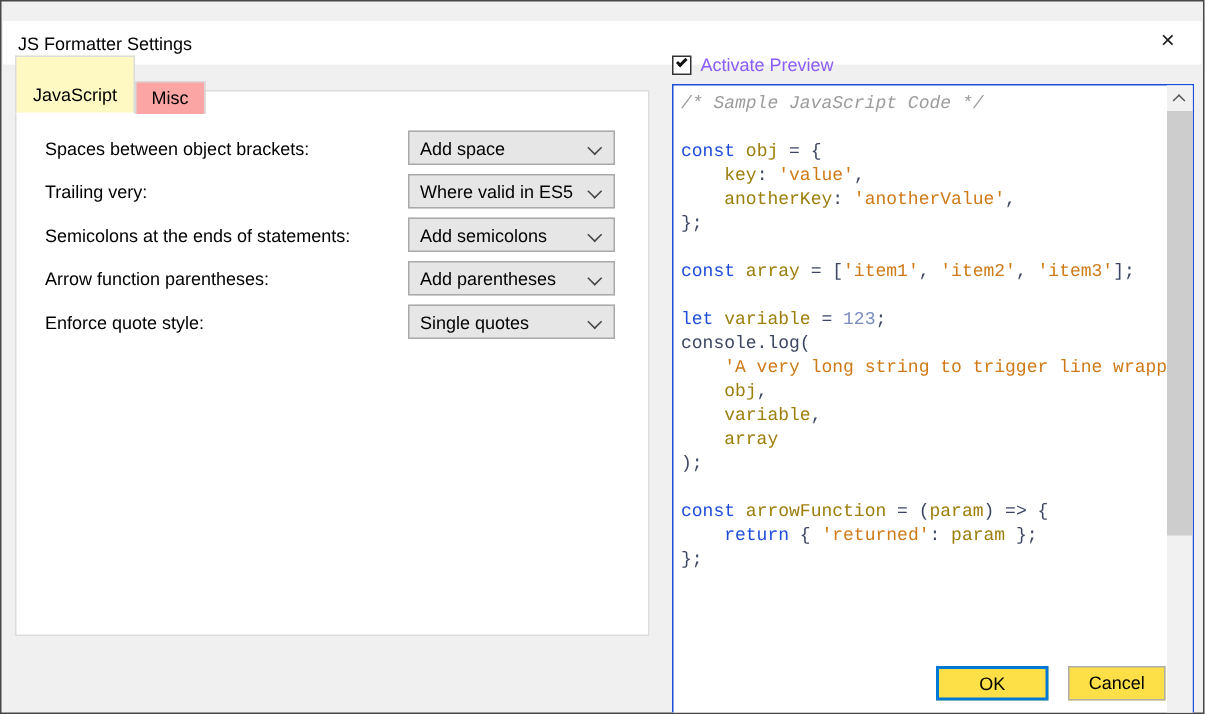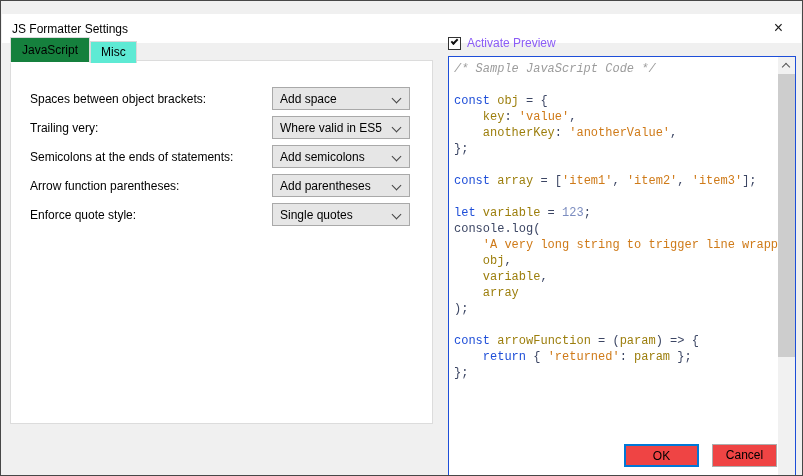--- a/index.html
+++ b/index.html
@@ -8,24 +8,24 @@
             background:#f0f0f0; border:1px solid #474747; overflow:hidden; }
 
   
   .titlebar { position:absolute; top:1px; left:1px; right:1px; height:29px; background:#ffffff;margin-top:12px; }
   .title { position:absolute; left:10px; top:8px; font-size:12px; color:#000; white-space:nowrap; }
   .close-btn { position:absolute; top:0; right:0; width:45px; height:29px; text-align:center;
                line-height:28px; font-size:16px; font-weight:300; color:#1a1a1a; cursor:default; }
 
   
   .tab-strip { position:absolute; left:9px; top:38px; display:flex; align-items:flex-end; z-index:3; }
-  .tab { font-size:12px; color:#000; padding:3px 10px 4px 10px; background:#5eead4;
+  .tab { font-size:12px; color:#000; padding:3px 10px 4px 10px; background:#fca5a5;
          border:1px solid #d9d9d9; border-bottom:none; margin-right:0; }
-  .tab.active { background:#15803d; border:1px solid #dcdcdc; border-bottom:1px solid #fff;
-                padding:5px 11px 5px 11px; margin-top:-2px; position:relative; z-index:4; }
+  .tab.active { background:#fef9c3; border:1px solid #dcdcdc; border-bottom:1px solid #fff;
+                padding:18px 11px 5px 11px; margin-top:-2px; position:relative; z-index:4; }
   .tab-page { position:absolute; left:9px; top:59px; width:423px; height:364px;
               background:#fff; border:1px solid #dcdcdc; }
 
   
   .rows { position:absolute; left:19px; top:26px; width:380px; }
   .row { display:flex; align-items:center; height:23px; margin-bottom:6px; }
   .row .lbl { flex:1; font-size:12px; color:#000; white-space:nowrap; }
   .combo { width:138px; height:23px; background:#e6e6e6; border:1px solid #a9a9a9;
            display:flex; align-items:center; padding-left:7px; position:relative; }
   .combo .val { font-size:12px; color:#000; white-space:nowrap; }
@@ -55,21 +55,21 @@
   .sb-chev { position:absolute; width:6px; height:6px; border-right:1.6px solid #555; border-bottom:1.6px solid #555; }
   .up    { top:0; }    .up .sb-chev    { left:5px; top:7px;  transform:rotate(-135deg); }
   .down  { bottom:0; } .down .sb-chev  { left:5px; top:4px;  transform:rotate(45deg); }
   .left  { left:0; }   .left .sb-chev  { left:7px; top:5px;  transform:rotate(135deg); }
   .right { right:0; }  .right .sb-chev { left:4px; top:5px;  transform:rotate(-45deg); }
   .v-thumb { position:absolute; left:0; top:17px; width:17px; height:283px; background:#cdcdcd; }
   .h-thumb { position:absolute; top:0; left:17px; height:17px; width:55px; background:#cdcdcd; }
 
   
   .btn { position:absolute; top:443px; height:23px; font-size:12px; color:#000;
-         background:#ef4444; text-align:center; line-height:20px; }
+         background:#fde047; text-align:center; line-height:20px; }
   .btn-ok { left:623px; width:75px; border:2px solid #0078d7; }
   .btn-cancel { left:711px; width:65px; border:1px solid #adadad; line-height:21px; }
 </style>
 </head>
 <body>
 
 <div class="dialog">
 
   <div class="titlebar">
     <span class="title">JS Formatter Settings</span>

